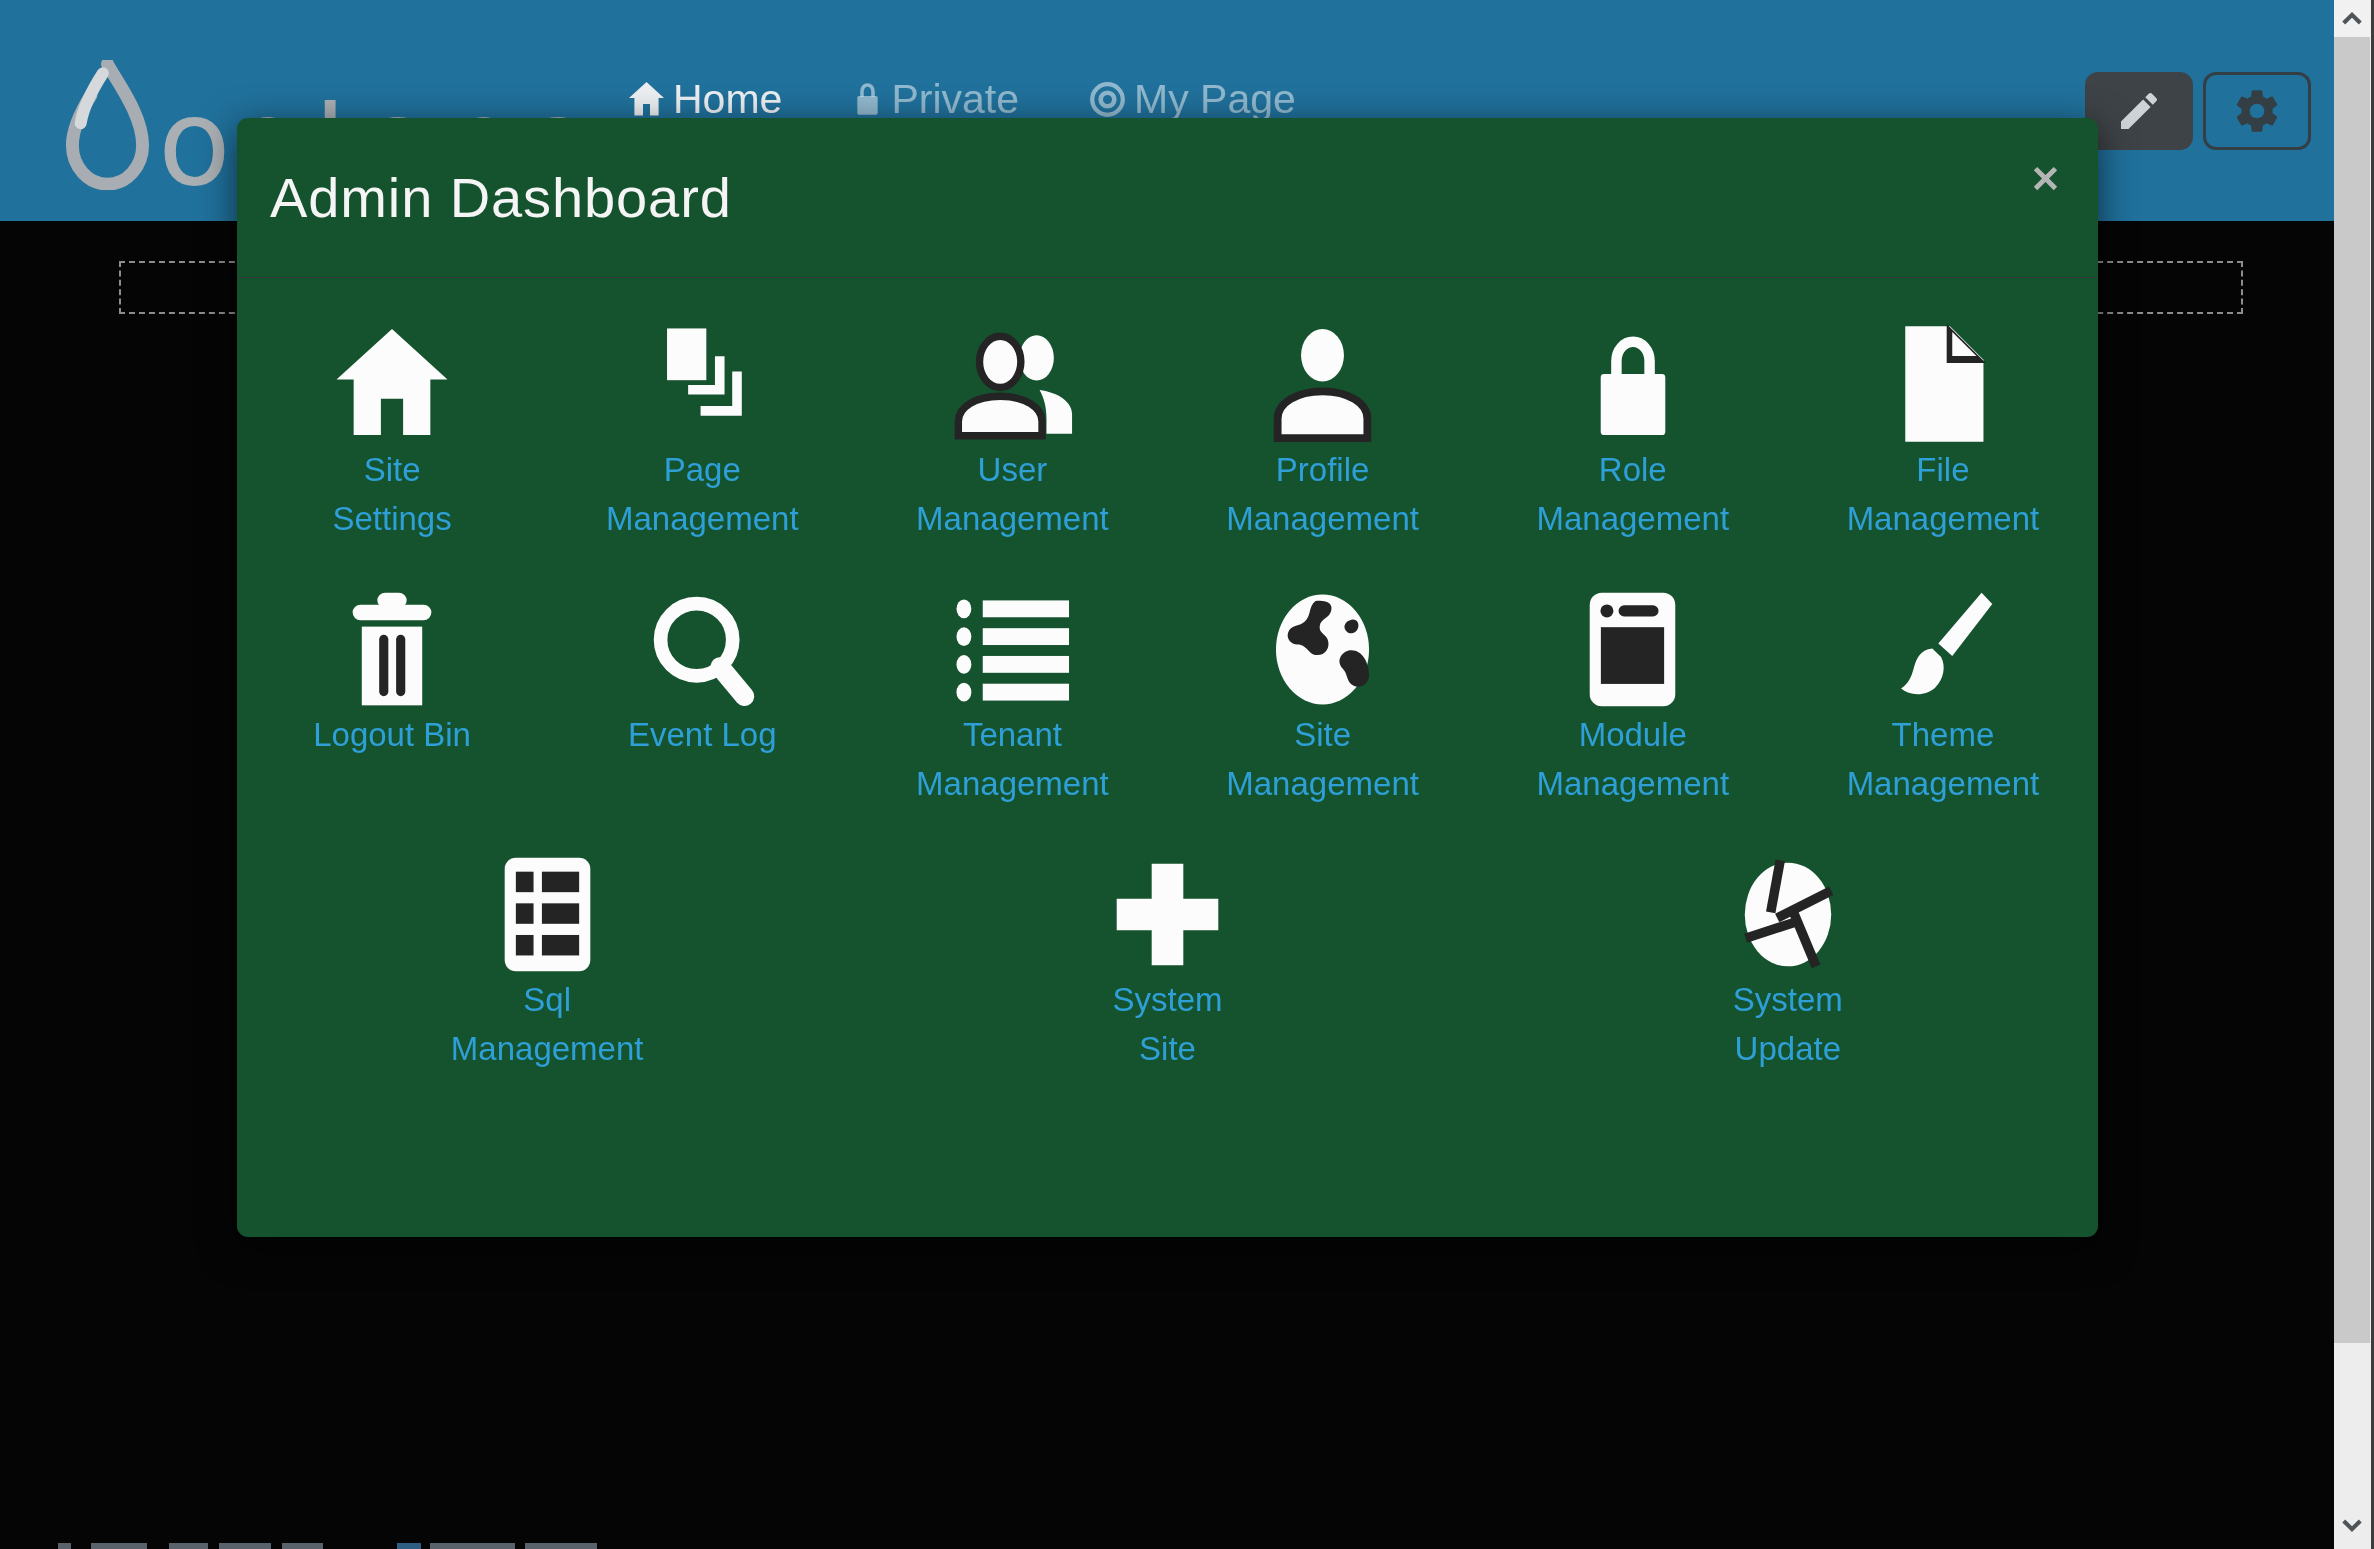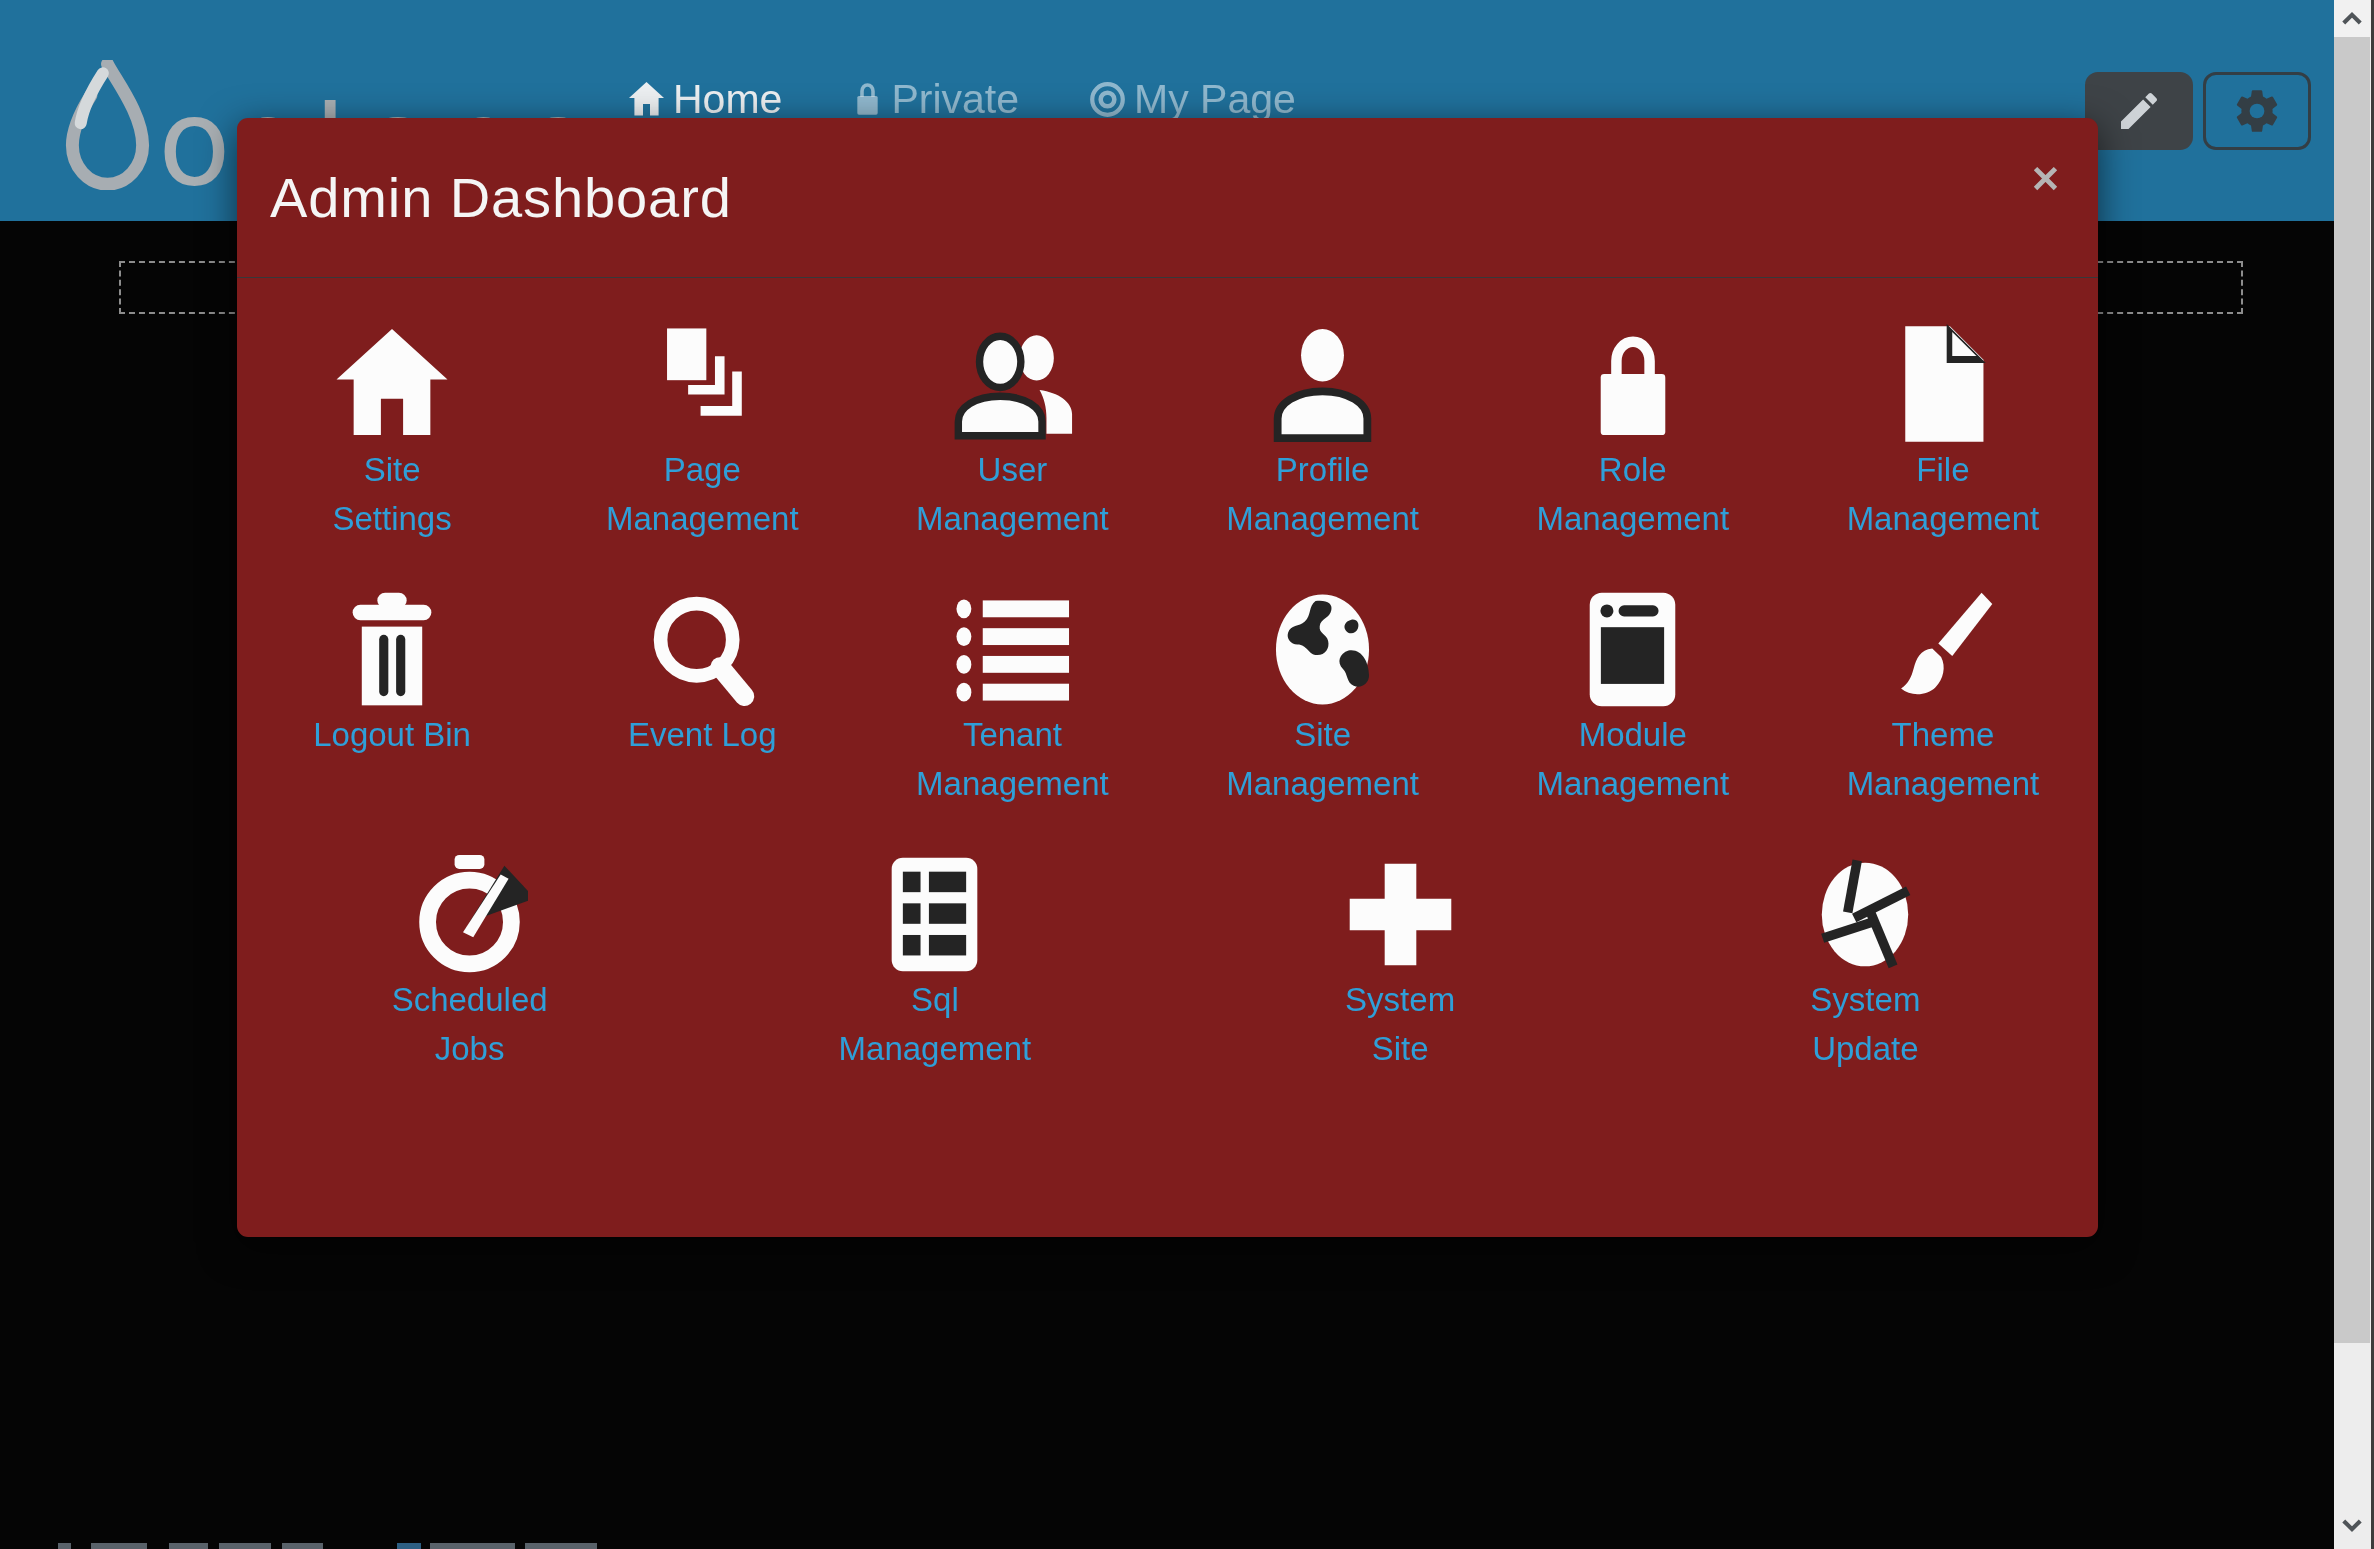--- a/index.html
+++ b/index.html
@@ -25,21 +25,21 @@
              display:flex; align-items:center; justify-content:center; cursor:pointer; }
   .hdr-btn.pencil { left:2085px; background:#3e4347; border:none; }
   .hdr-btn.gear { left:2203px; background:transparent; border:3.7px solid #333e45; }
 
   
   .dashed-box { position:absolute; left:119px; top:261px; width:2124px; height:53px;
                 border:2.8px dashed #8d8d8d; z-index:3; }
 
   
   .modal { position:absolute; left:237px; top:118px; width:1861px; height:1119px;
-           background:#7f1d1d; border-radius:11px; z-index:5;
+           background:#14532d; border-radius:11px; z-index:5;
            box-shadow:0 9.3px 37px rgba(0,0,0,0.6); }
   .modal-header { position:relative; height:160px; border-bottom:1.9px solid #37383a;
                   display:flex; align-items:center; padding:0 33px; }
   .modal-title { font-size:56px; color:#f5f5f5; font-weight:400; letter-spacing:0.9px; }
   .modal-close { position:absolute; right:37px; top:43px; font-size:37px; font-weight:bold;
                  color:#b5b5b5; cursor:pointer; line-height:1; }
   .modal-body { padding:0; }
   .tile-row { display:flex; }
   .tile { flex:1 1 0; display:flex; flex-direction:column; align-items:center;
           padding-top:46px; text-decoration:none; cursor:pointer; }
@@ -286,34 +286,20 @@
           <span class="tile-label">
               <span class="tl">Theme</span>
               <span class="tl">Management</span>
             </span>
         </a>
       </div>
 
       <div class="tile-row">
         <a class="tile">
           <span class="tile-icon">
-            <svg width="117" height="121" viewBox="0 0 24 26">
-              <rect x="8.8" y="0.2" width="6.4" height="3" rx="1" fill="#fcfcfc"></rect>
-              <circle cx="12" cy="14.6" r="9" fill="none" stroke="#fcfcfc" stroke-width="3.6"></circle>
-              <polygon points="12,14.6 19.5,2.5 26,9.5" fill="#242424"></polygon>
-              <path d="M10.6 16.8 L12.8 17.9 L20.4 5.3 L18.7 4.4 Z" fill="#fcfcfc"></path>
-            </svg>
-          </span>
-          <span class="tile-label">
-              <span class="tl">Scheduled</span>
-              <span class="tl">Jobs</span>
-            </span>
-        </a>
-        <a class="tile">
-          <span class="tile-icon">
             <svg width="95" height="121" viewBox="0 0 20 26">
               <rect x="0.8" y="0.8" width="18.4" height="24.4" rx="2.4" fill="#fcfcfc"></rect>
               <rect x="3.2" y="3.8" width="3.8" height="4.4" fill="#242424"></rect>
                 <rect x="8.8" y="3.8" width="8" height="4.4" fill="#242424"></rect>
               <rect x="3.2" y="10.6" width="3.8" height="4.4" fill="#242424"></rect>
                 <rect x="8.8" y="10.6" width="8" height="4.4" fill="#242424"></rect>
               <rect x="3.2" y="17.4" width="3.8" height="4.4" fill="#242424"></rect>
                 <rect x="8.8" y="17.4" width="8" height="4.4" fill="#242424"></rect>
             </svg>
           </span>

